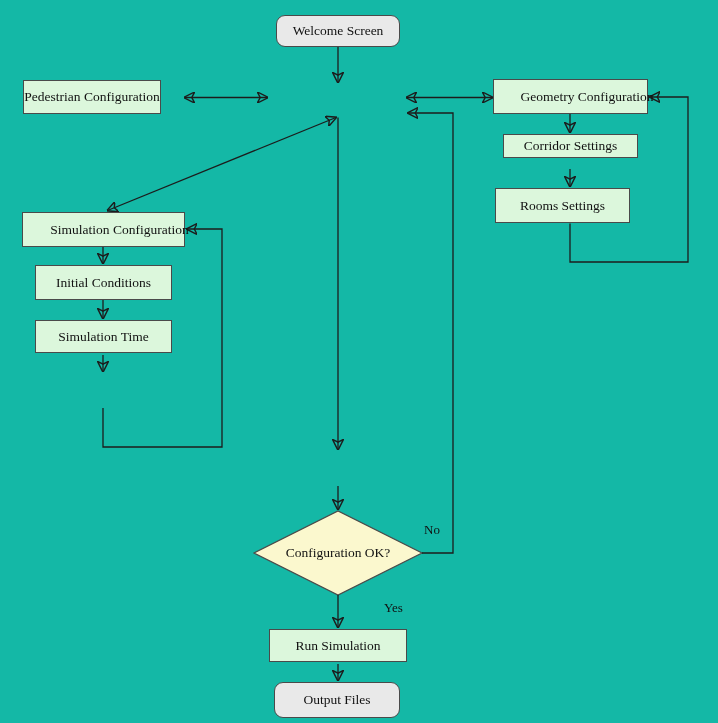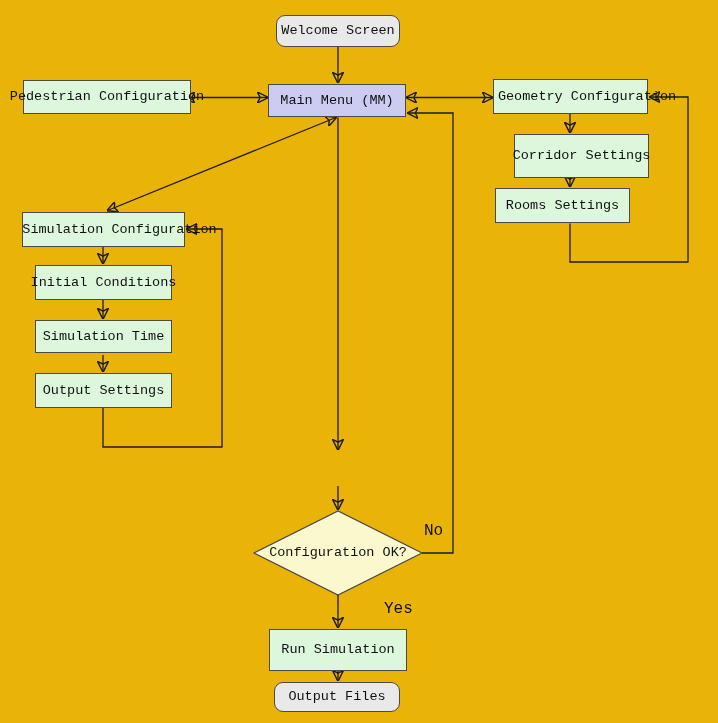--- a/index.html
+++ b/index.html
@@ -8,43 +8,43 @@
     --decision-fill:#fbf8ce;
     --terminator-fill:#e9e9e9;
     --border:#4a4a4a;
     --line:#1c1c1c;
     --text:#111111;
   }
   html,body{margin:0;padding:0;background:#ffffff;}
   #canvas{
     position:relative;
     width:718px;height:723px;
-    background:#eab308;
-    font-family:Liberation Mono, monospace;
+    background:#14b8a6;
+    font-family:Liberation Serif, serif;
     color:var(--text);
     overflow:hidden;
   }
   #edges{position:absolute;left:0;top:0;width:718px;height:723px;}
   #edges path, #edges line{stroke:var(--line);stroke-width:1.3;fill:none;}
   #edges polygon.diamond{fill:var(--decision-fill);stroke:var(--border);stroke-width:1.2;}
   .node{
     position:absolute;
     display:flex;align-items:center;justify-content:center;
     font-size:13.5px;line-height:1;
     text-align:center;
     box-sizing:border-box;
     white-space:nowrap;
   }
   .process{background:var(--process-fill);border:1px solid var(--border);}
   .menu{background:var(--menu-fill);border:1px solid var(--border);}
   .terminator{background:var(--terminator-fill);border:1px solid var(--border);border-radius:9px;}
   .decision-label{background:transparent;border:none;text-align:center;}
   .edge-label{
     position:absolute;
-    font-size:16px;line-height:1;
+    font-size:13px;line-height:1;
     background:transparent;
   }
 </style>
 </head>
 <body>
 
 <div id="canvas">
 
   <svg id="edges" width="718" height="723" viewBox="0 0 718 723" xmlns="http://www.w3.org/2000/svg">
     <defs>
@@ -85,65 +85,59 @@
 
     <line x1="338" y1="595" x2="338" y2="627.5" marker-end="url(#arr)"></line>
 
     <line x1="338" y1="664" x2="338" y2="680.5" marker-end="url(#arr)"></line>
   </svg>
 
   <div class="node terminator" style="left:276px;top:15px;width:124px;height:32px;">
     <span>Welcome Screen</span>
   </div>
 
-  <div class="node menu" style="left:268px;top:84px;width:138px;height:33px;">
-    <span>Main Menu (MM)</span>
-  </div>
 
-  <div class="node process" style="left:23px;top:80px;width:168px;height:34px;align-items:center;">
+  <div class="node process" style="left:23px;top:80px;width:138px;height:34px;align-items:center;">
     <span>Pedestrian Configuration</span>
   </div>
 
   <div class="node process" style="left:493px;top:79px;width:155px;height:35px;padding-left:33px;">
     <span>Geometry Configuration</span>
   </div>
 
-  <div class="node process" style="left:503px;top:134px;width:135px;height:44px;margin-left:11px;">
+  <div class="node process" style="left:503px;top:134px;width:135px;height:24px;">
     <span>Corridor Settings</span>
   </div>
 
   <div class="node process" style="left:495px;top:188px;width:135px;height:35px;">
     <span>Rooms Settings</span>
   </div>
 
   <div class="node process" style="left:22px;top:212px;width:163px;height:35px;padding-left:32px;">
     <span>Simulation Configuration</span>
   </div>
 
   <div class="node process" style="left:35px;top:265px;width:137px;height:35px;">
     <span>Initial Conditions</span>
   </div>
 
   <div class="node process" style="left:35px;top:320px;width:137px;height:33px;">
     <span>Simulation Time</span>
   </div>
 
-  <div class="node process" style="left:35px;top:373px;width:137px;height:35px;">
-    <span>Output Settings</span>
-  </div>
 
 
   <div class="node decision-label" style="left:254px;top:536px;width:168px;height:34px;">
     <span>Configuration OK?</span>
   </div>
 
-  <div class="node process" style="left:269px;top:629px;width:138px;height:42px;">
+  <div class="node process" style="left:269px;top:629px;width:138px;height:33px;">
     <span>Run Simulation</span>
   </div>
 
-  <div class="node terminator" style="left:274px;top:682px;width:126px;height:30px;">
+  <div class="node terminator" style="left:274px;top:682px;width:126px;height:36px;">
     <span>Output Files</span>
   </div>
 
   <div class="edge-label" style="left:424px;top:523px;">No</div>
   <div class="edge-label" style="left:364px;top:601px;margin-left:20px;">Yes</div>
 
 </div>
 
 </body></html>

